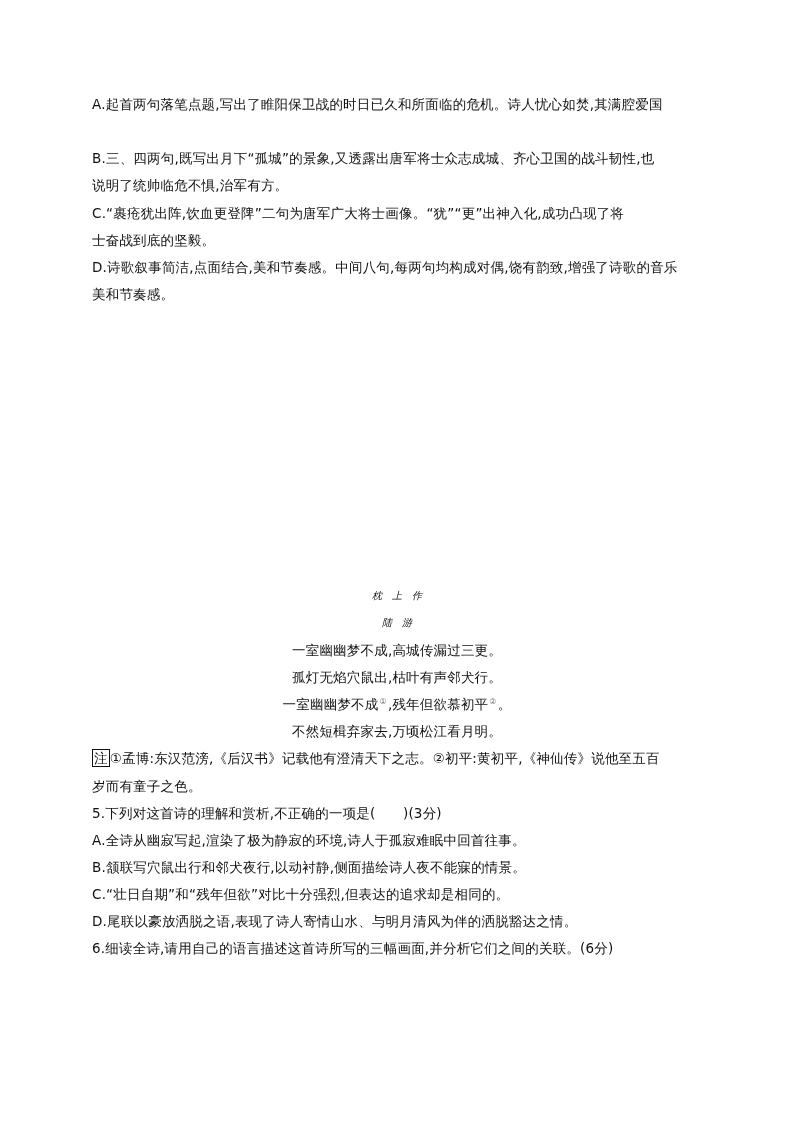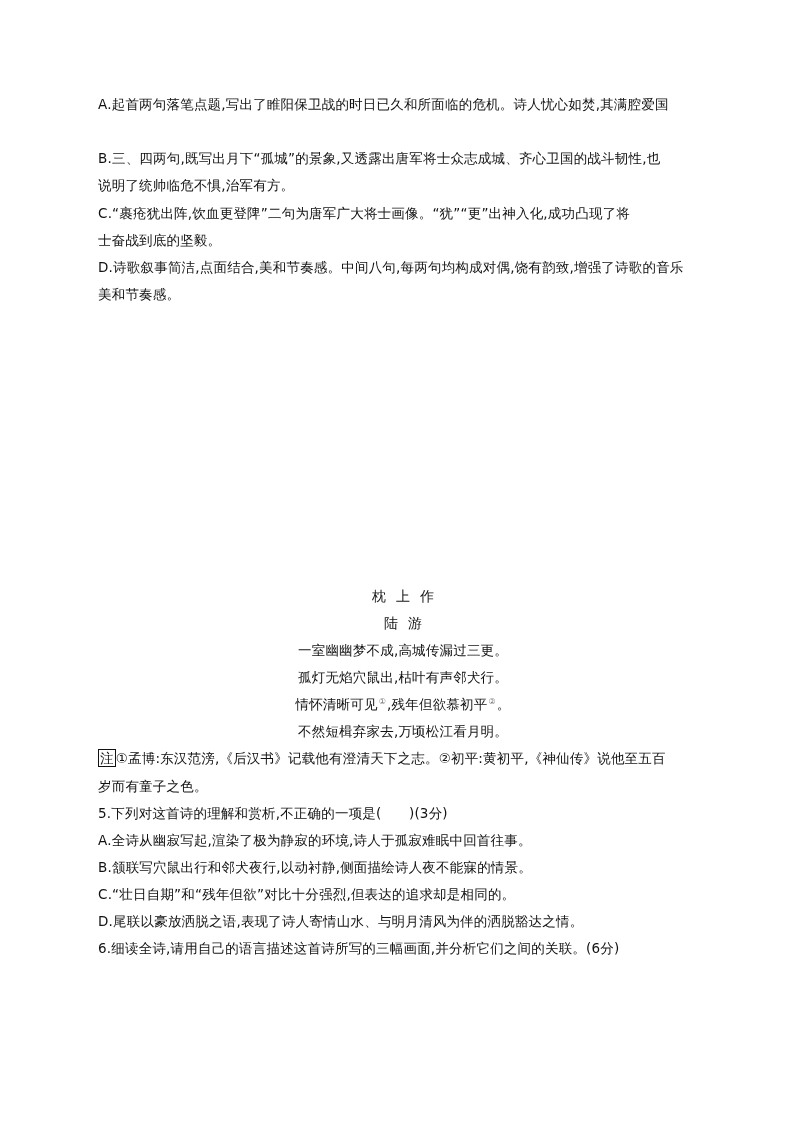--- a/index.html
+++ b/index.html
@@ -6,24 +6,23 @@
     body {
       width: 794px; height: 1123px; position: relative; overflow: hidden;
       font-family: "DejaVu Sans", "Liberation Sans", sans-serif;
       color: #111111;
     }
     .page { position: absolute; left: 0; top: 0; width: 794px; height: 1123px; }
     .line {
       position: absolute; left: 92px; width: 610px;
       font-size: 13.5px; line-height: 20px; white-space: nowrap;
       letter-spacing: 0.2px;
-      margin-left: 6px;
     }
     .center { left: 0; width: 794px; text-align: center; }
-    .title { font-size: 14px; letter-spacing: 0; }
+    .title { font-size: 10px; letter-spacing: 0; font-style: italic; }
     .title span { display: inline-block; margin: 0 5px; }
     .sup { font-size: 8px; color: #777777; vertical-align: super; line-height: 0; margin: 0 1px; }
     .note-box {
       display: inline-block; border: 1px solid #111111; padding: 0 1px; line-height: 16px;
     }
     .answer-space {
       position: absolute; left: 92px; top: 340px; width: 610px; height: 210px;
     }
   </style>
 </head>
@@ -45,21 +44,21 @@
   <div class="line center title" style="top:586px">
     <span>枕</span><span>上</span><span>作</span>
   </div>
   <div class="line center title" style="top:613px">
     <span>陆</span><span>游</span>
   </div>
 
   <div class="line center" style="top:640px">一室幽幽梦不成,高城传漏过三更。</div>
   <div class="line center" style="top:667px">孤灯无焰穴鼠出,枯叶有声邻犬行。</div>
   <div class="line center" style="top:694px">
-    <span>情怀清晰可见</span><span class="sup">①</span><span>,残年但欲慕初平</span><span class="sup">②</span><span>。</span>
+    <span>一室幽幽梦不成</span><span class="sup">①</span><span>,残年但欲慕初平</span><span class="sup">②</span><span>。</span>
   </div>
   <div class="line center" style="top:721px">不然短楫弃家去,万顷松江看月明。</div>
 
   <div class="line" style="top:748px">
     <span class="note-box">注</span><span>①孟博:东汉范滂,《后汉书》记载他有澄清天下之志。②初平:黄初平,《神仙传》说他至五百</span>
   </div>
   <div class="line" style="top:776px">岁而有童子之色。</div>
 
   <div class="line" style="top:803px">5.下列对这首诗的理解和赏析,不正确的一项是(　　)(3分)</div>
   <div class="line" style="top:857px">B.颔联写穴鼠出行和邻犬夜行,以动衬静,侧面描绘诗人夜不能寐的情景。</div>

